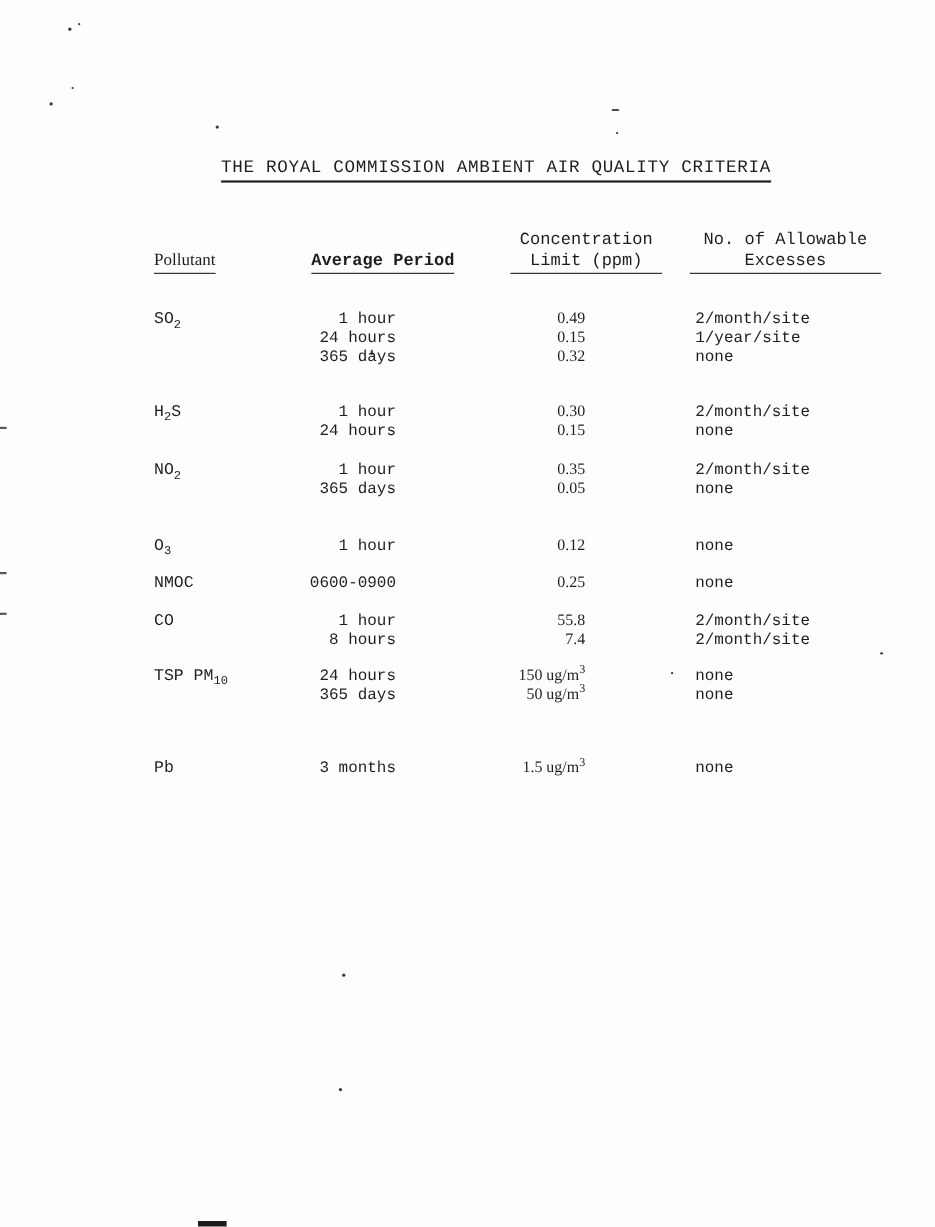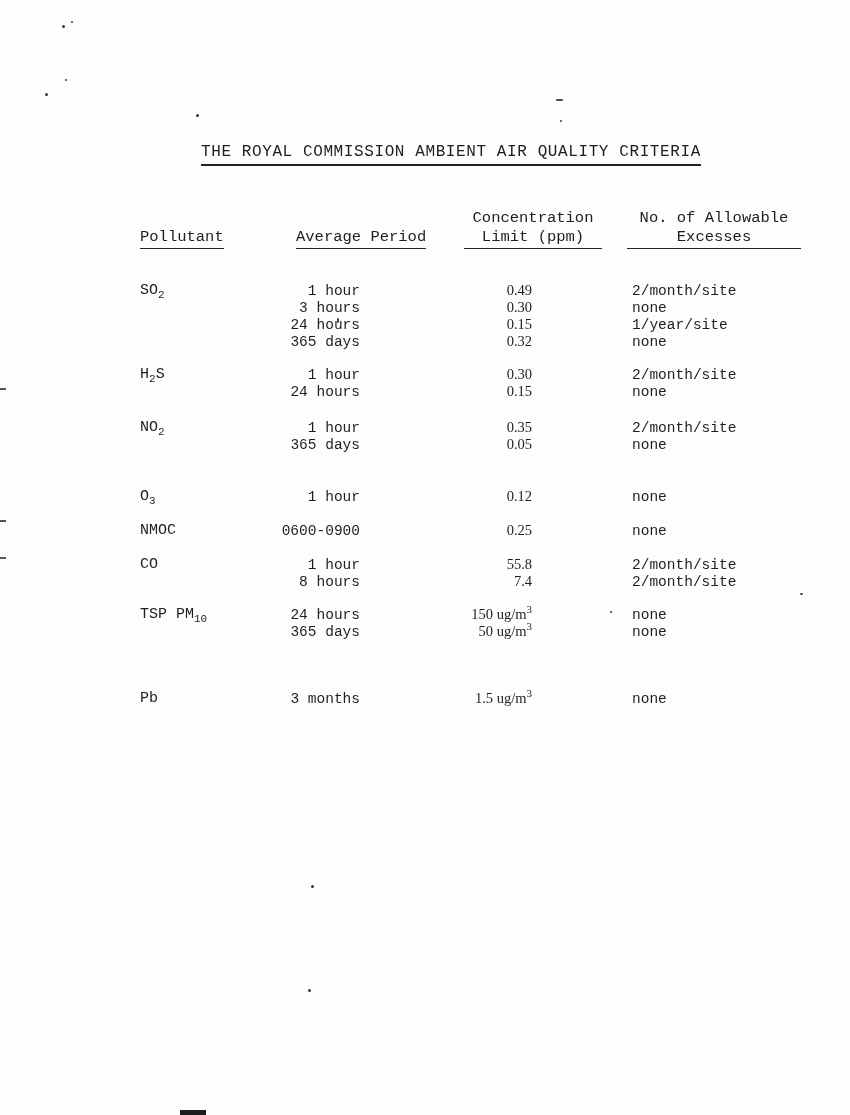--- a/index.html
+++ b/index.html
@@ -57,38 +57,35 @@
   <div class="spk" style="left:610px;top:611px;width:2px;height:2px;"></div>
   <div class="spk" style="left:311px;top:885px;width:3px;height:3px;"></div>
   <div class="spk" style="left:308px;top:989px;width:3px;height:3px;"></div>
   <div class="edge-mark" style="top:388px;"></div>
   <div class="edge-mark" style="top:520px;"></div>
   <div class="edge-mark" style="top:557px;"></div>
   <div class="bottom-mark" style="left:180px;top:1110px;width:26px;height:5px;"></div>
 
   <div class="doc-title">THE ROYAL COMMISSION AMBIENT AIR QUALITY CRITERIA</div>
 
-  <div class="hdr" style="left:140px;top:228px;">Pollutant</div>
-  <div class="hdr" style="left:296px;top:228px;">Average Period</div>
+  <div class="hdr" style="left:140px;top:228px;font-family:Liberation Serif, serif;">Pollutant</div>
+  <div class="hdr" style="left:283px;top:228px;font-weight:bold;">Average Period</div>
   <div class="hdr-block" style="left:464px;top:209px;width:138px;">
     <span class="l1">Concentration</span>
     <span class="l2">Limit (ppm)</span>
   </div>
   <div class="hdr-block" style="left:627px;top:209px;width:174px;">
     <span class="l1">No. of Allowable</span>
     <span class="l2">Excesses</span>
   </div>
 
   <div class="group" style="top:282px;">
     <div class="pollutant"><span>SO</span><sub>2</sub><span></span></div>
     <div class="line">
       <span class="c-period">1 hour</span><span class="c-limit"><span>0.49</span><sup></sup></span><span class="c-exc">2/month/site</span>
-    </div>
-    <div class="line">
-      <span class="c-period">3 hours</span><span class="c-limit"><span>0.30</span><sup></sup></span><span class="c-exc">none</span>
     </div>
     <div class="line">
       <span class="c-period">24 hours</span><span class="c-limit"><span>0.15</span><sup></sup></span><span class="c-exc">1/year/site</span>
     </div>
     <div class="line">
       <span class="c-period">365 days</span><span class="c-limit"><span>0.32</span><sup></sup></span><span class="c-exc">none</span>
     </div>
   </div>
 
   <div class="group" style="top:366px;">

